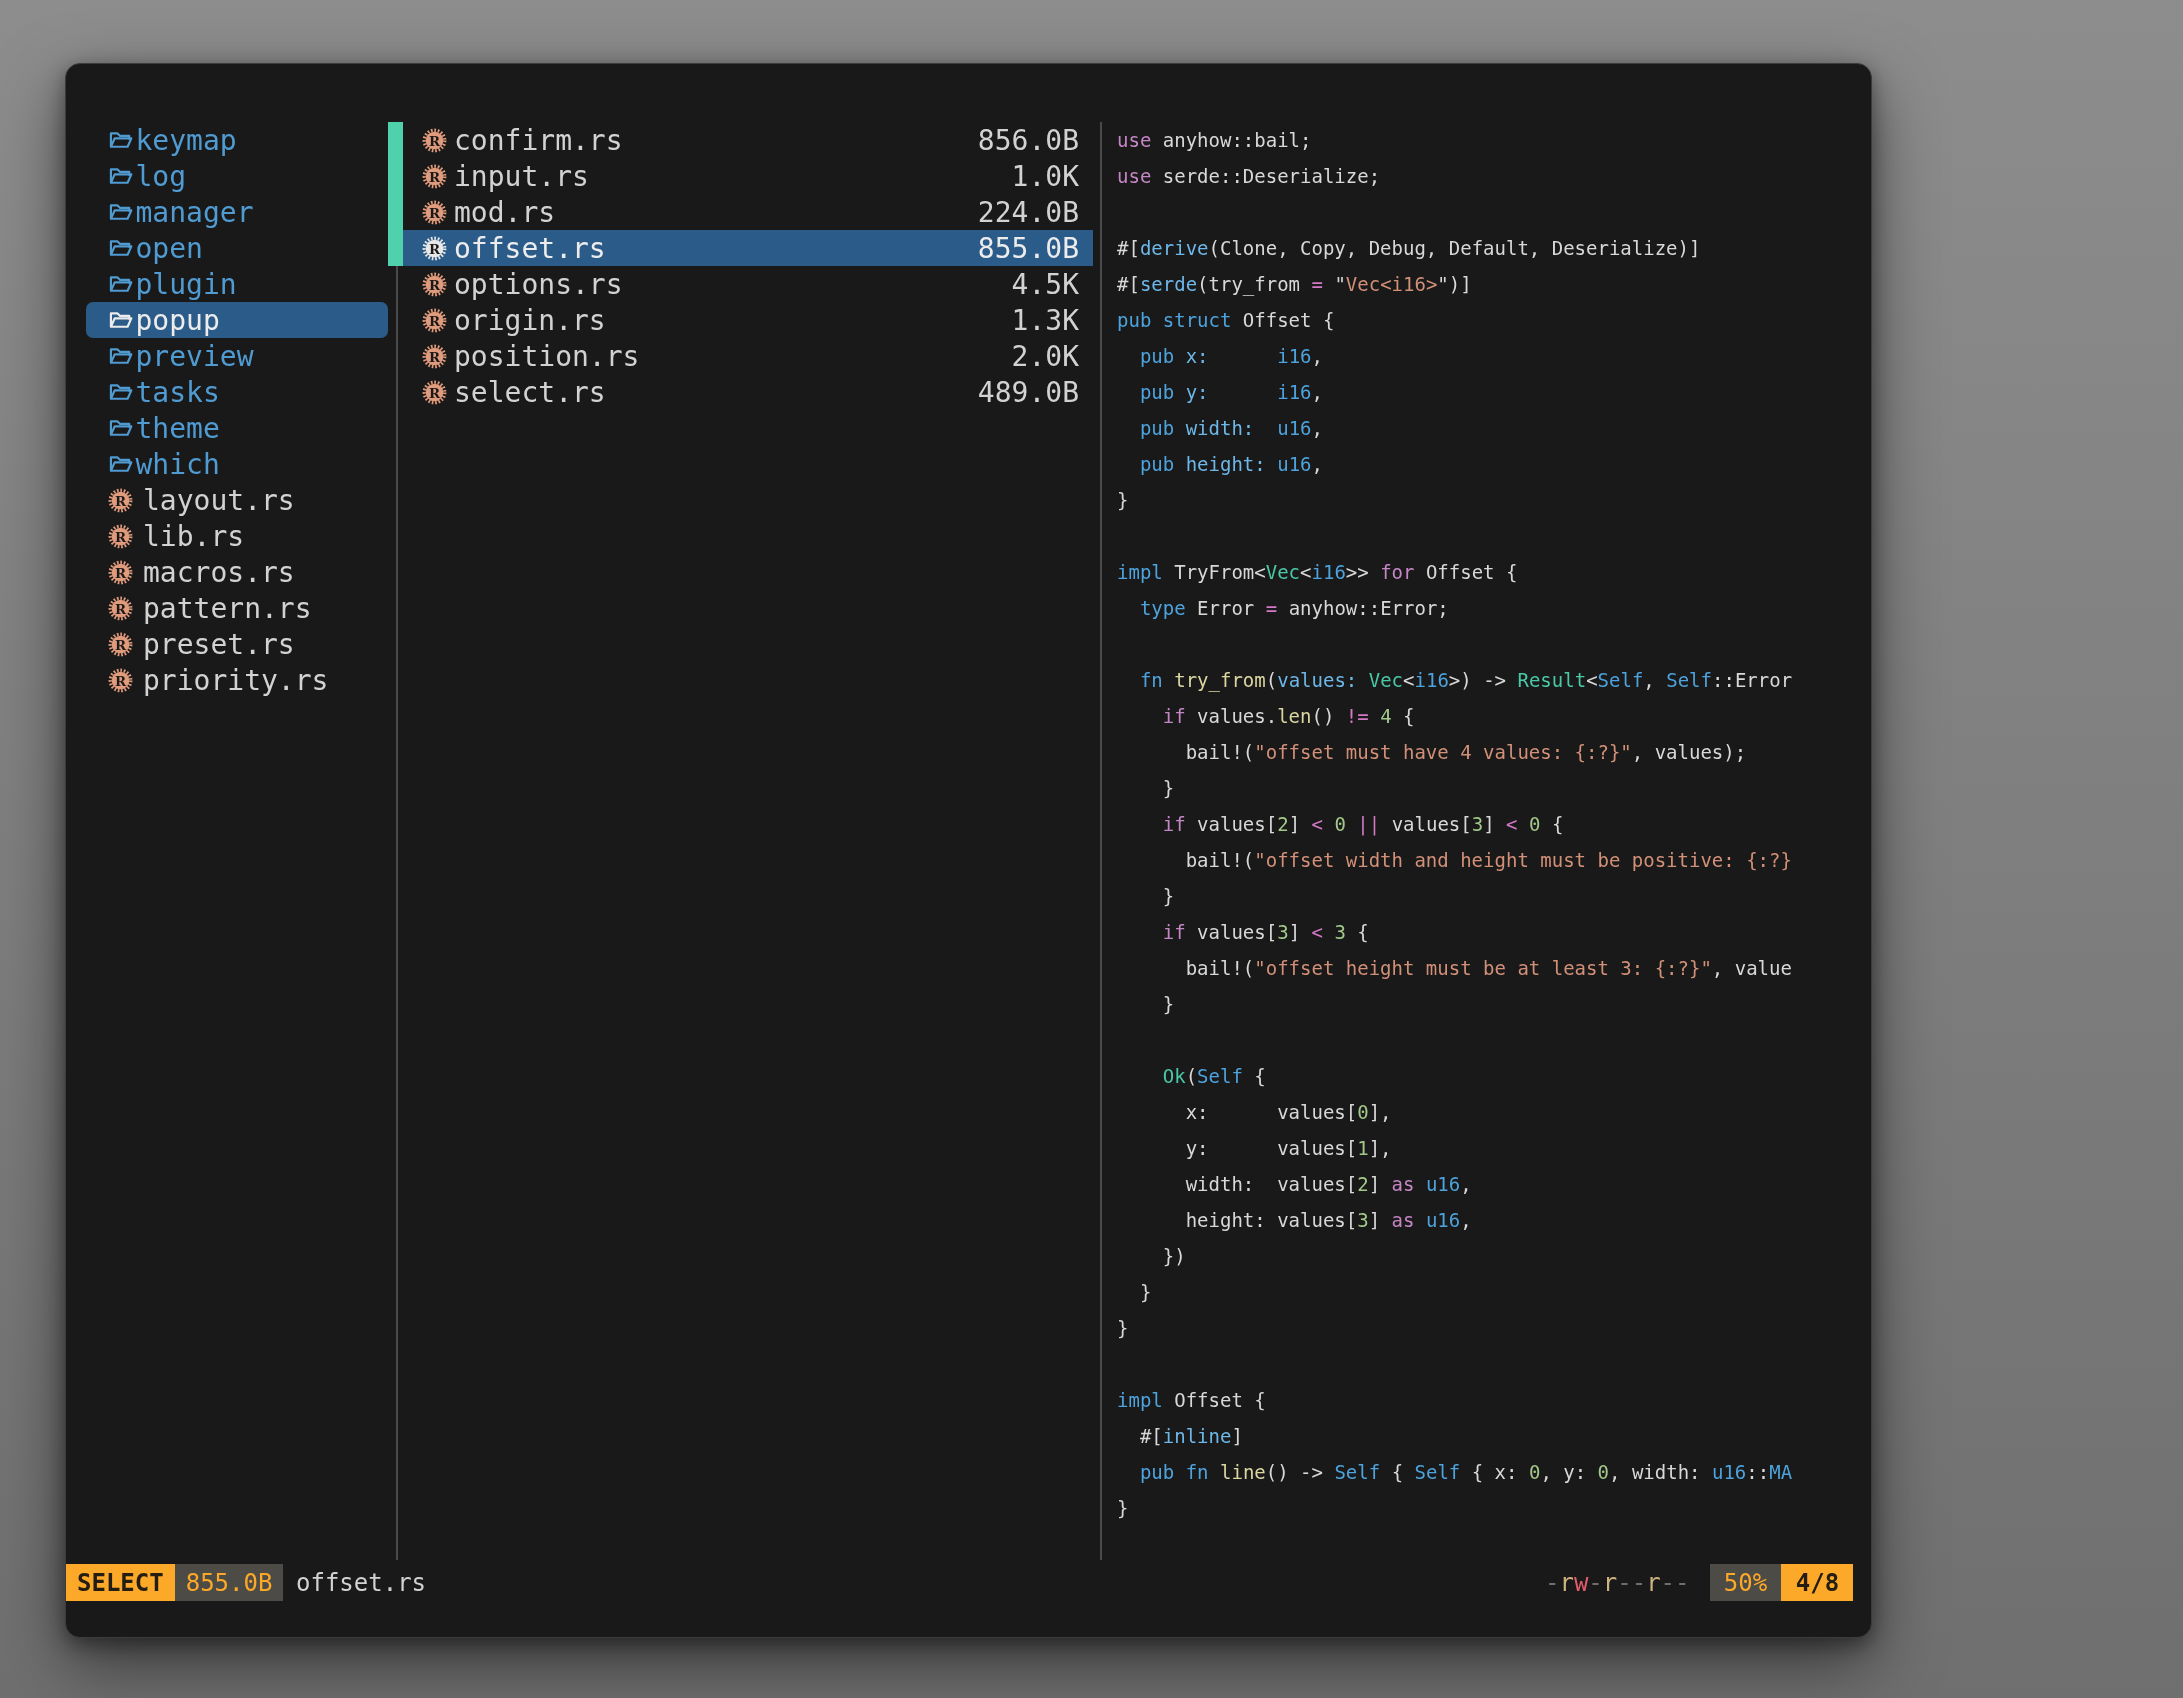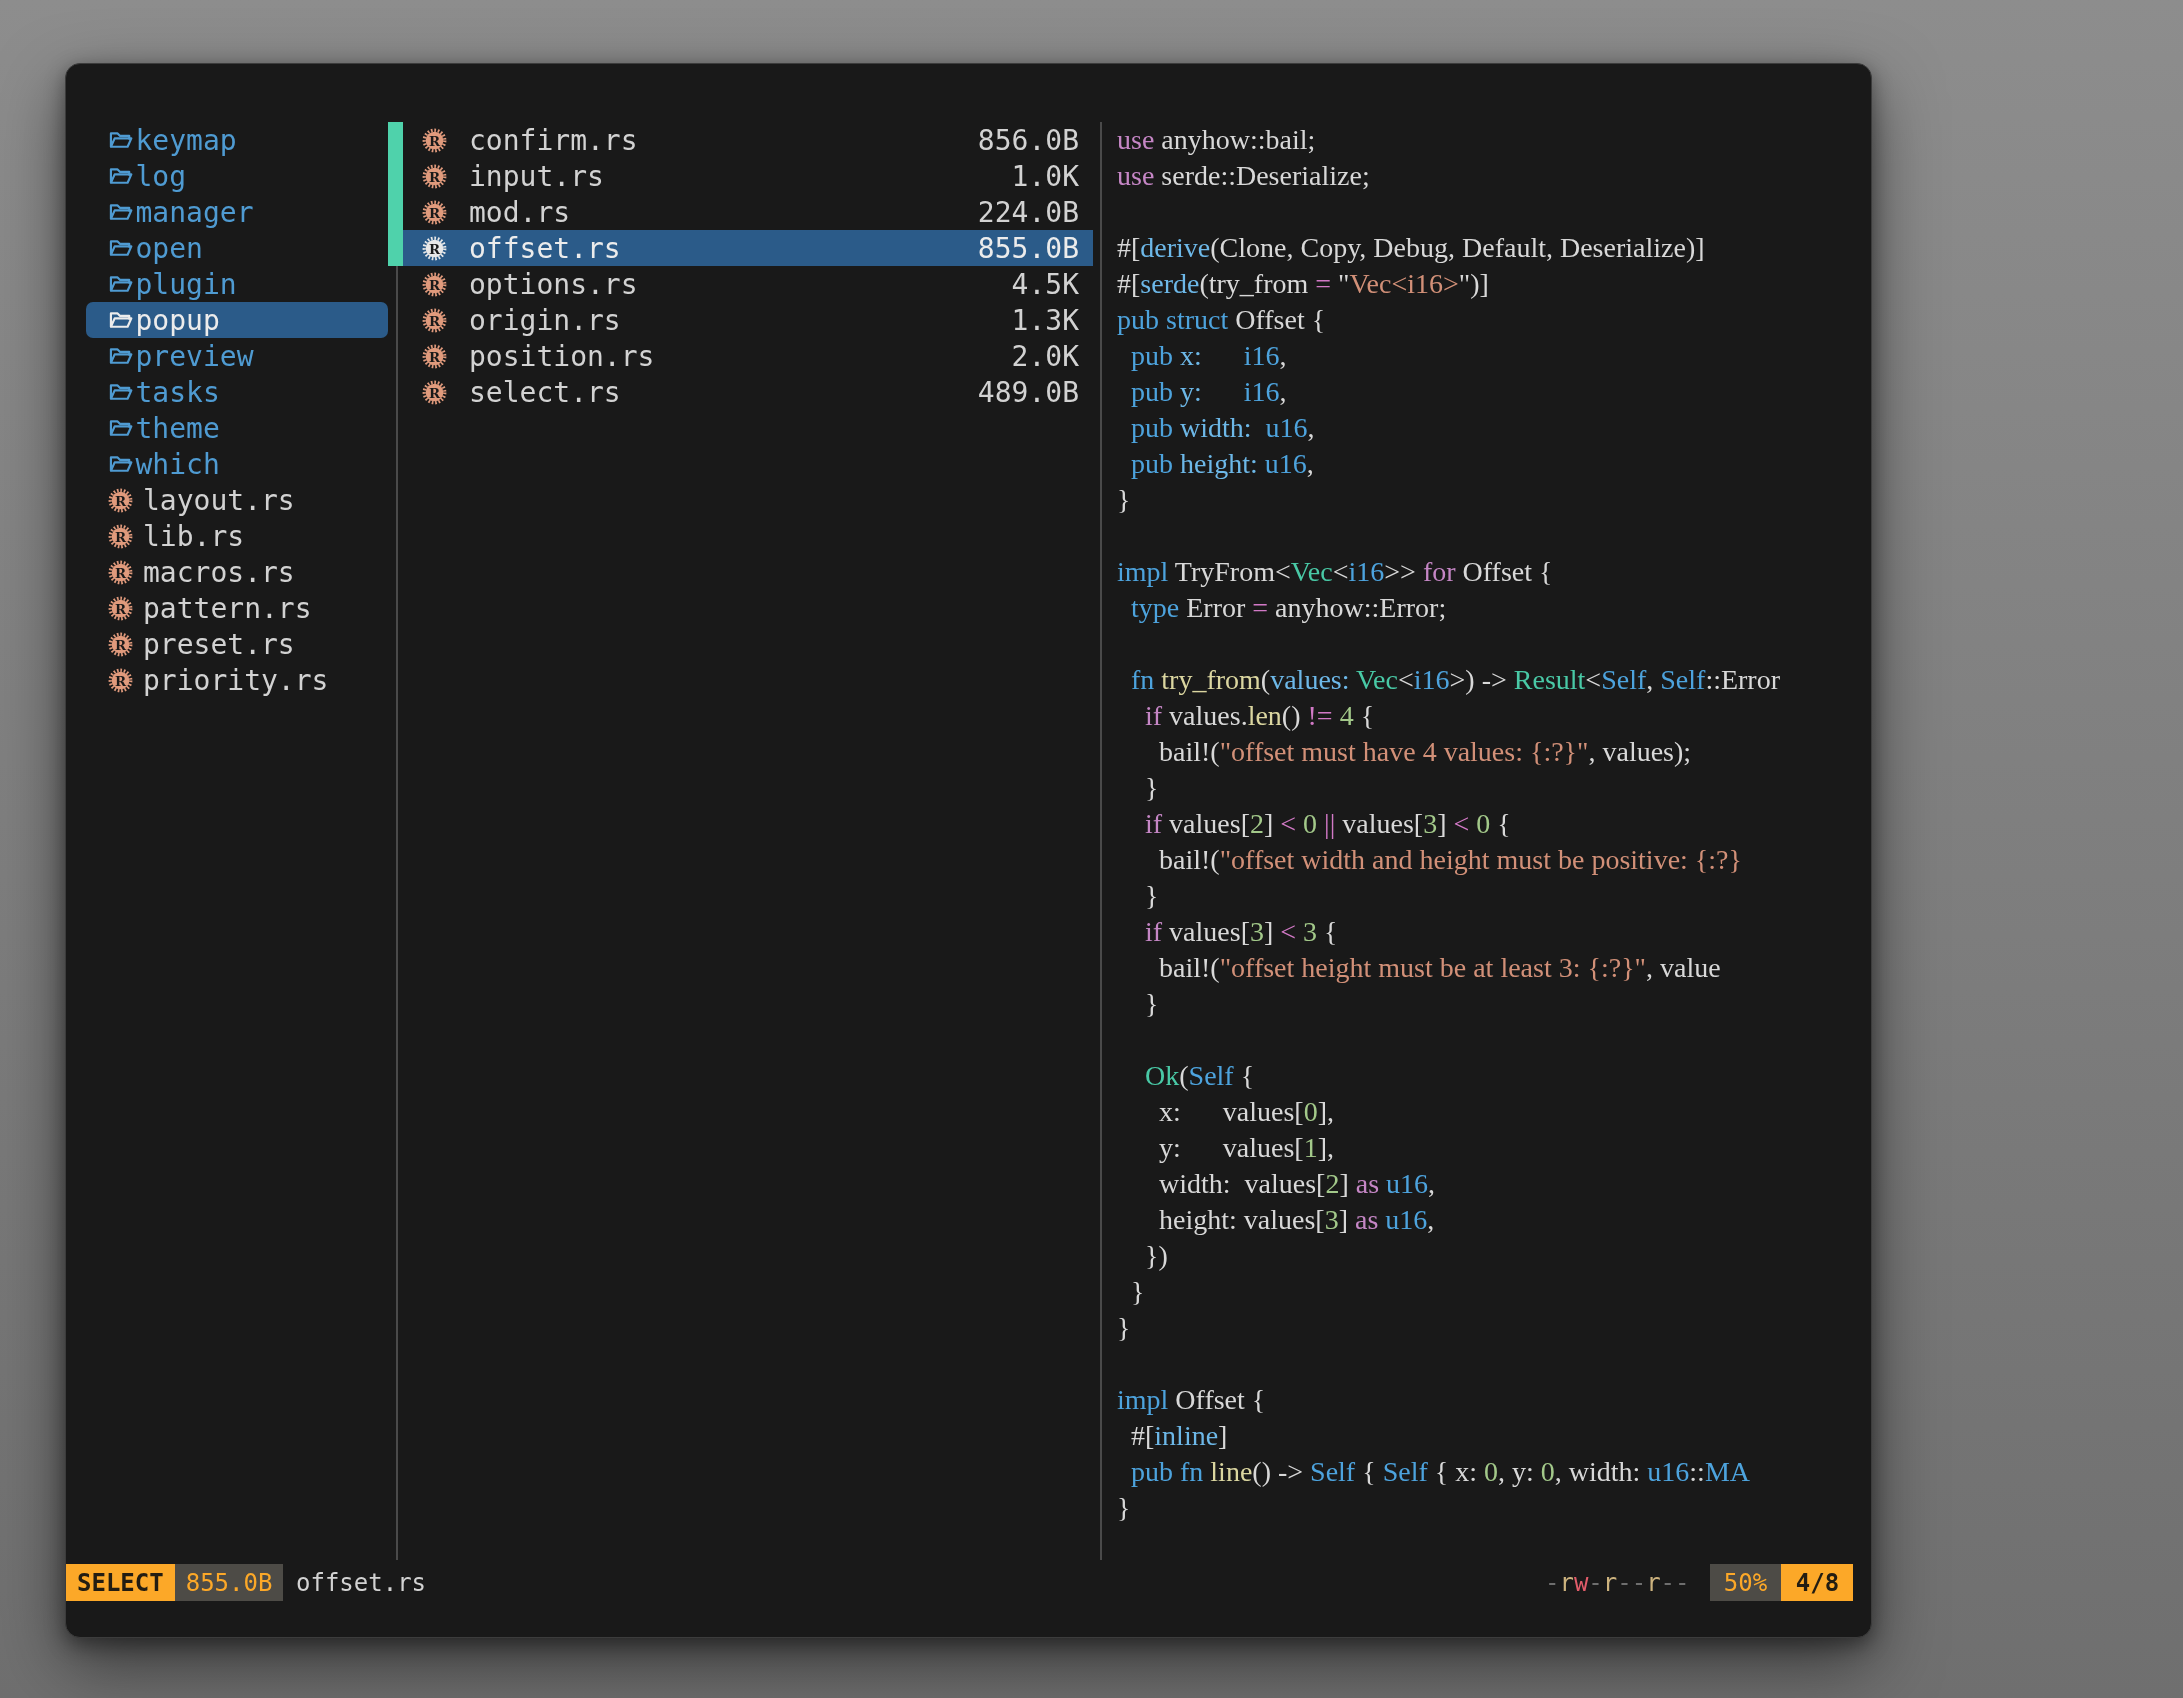--- a/index.html
+++ b/index.html
@@ -35,29 +35,29 @@
   .lrow.hovered { background: var(--hover-bg); border-radius: 7px; }
   .lrow.hovered .lname, .lrow.hovered .icon { color:#ececec; }
   .lrow.folder .lname { margin-left:2.5px; }
   .lrow.rfile  .lname { margin-left:10px; }
 
   .mrow { padding-left:34px; }
   .mrow .selbar { position:absolute; left:0; top:0; width:15px; height:100%; background:var(--teal); }
   .mrow .hl { position:absolute; left:15px; right:65px; top:0; height:100%; background:var(--hover-bg); }
   .mrow .icon, .mrow .fname, .mrow .fsize { position:relative; z-index:1; }
   .mrow .icon { color: var(--rust); }
-  .mrow .fname { margin-left:22px; color: var(--fg-list); }
+  .mrow .fname { margin-left:7px; color: var(--fg-list); }
   .mrow .fsize { margin-left:auto; padding-right:79px; color: var(--fg-list); }
   .mrow.hovered .fname, .mrow.hovered .fsize { color:#ececec; }
   .mrow.hovered .icon { color:#e8e8e8; }
   .icon { width:25px; height:25px; display:inline-flex; flex:none; }
   .icon svg { width:25px; height:25px; display:block; }
 
   
-  .cl { height:36px; line-height:36px; white-space:pre; font-size:28px;font-family:Liberation Serif, serif; }
+  .cl { height:36px; line-height:36px; white-space:pre; font-size:19px; }
   .c-fg  { color: var(--c-fg); }
   .c-kw  { color: var(--c-kw); }
   .c-kwp { color: var(--c-kwp); }
   .c-op  { color: var(--c-op); }
   .c-attr{ color: var(--c-attr); }
   .c-type{ color: var(--c-type); }
   .c-fn  { color: var(--c-fn); }
   .c-str { color: var(--c-str); }
   .c-num { color: var(--c-num); }
 

